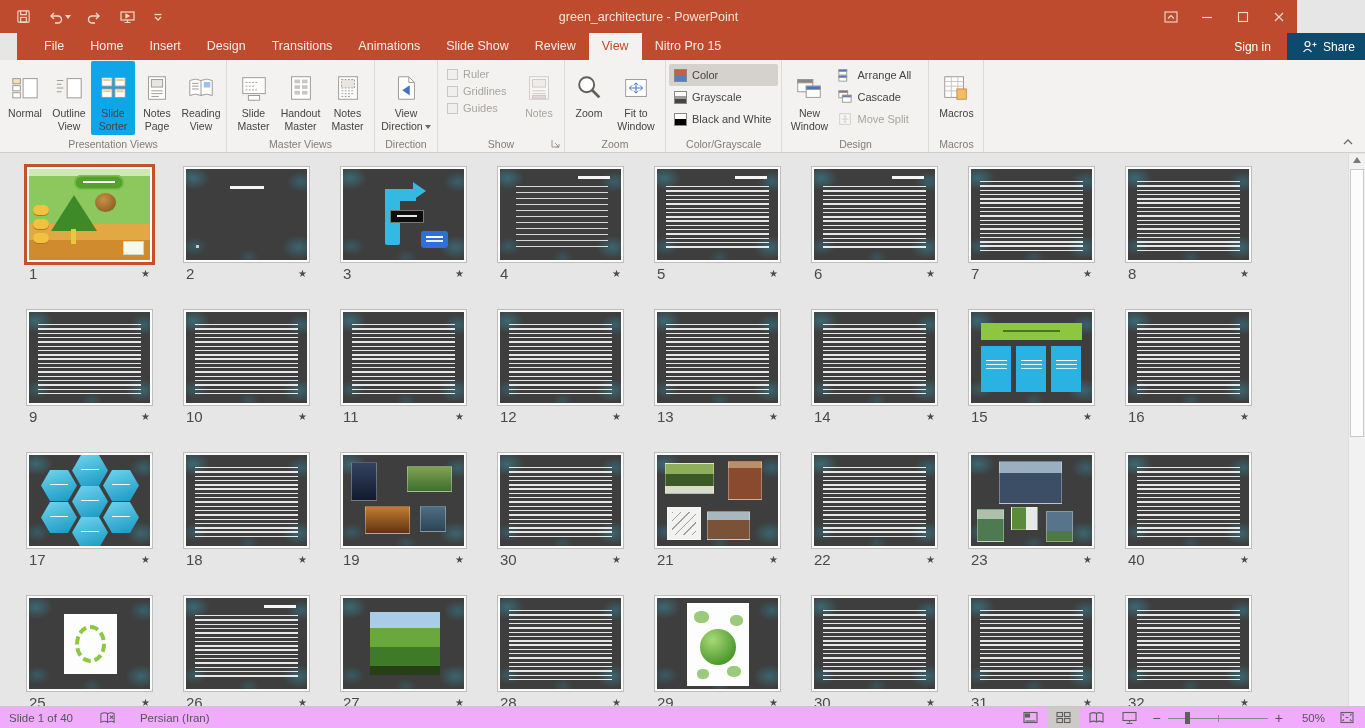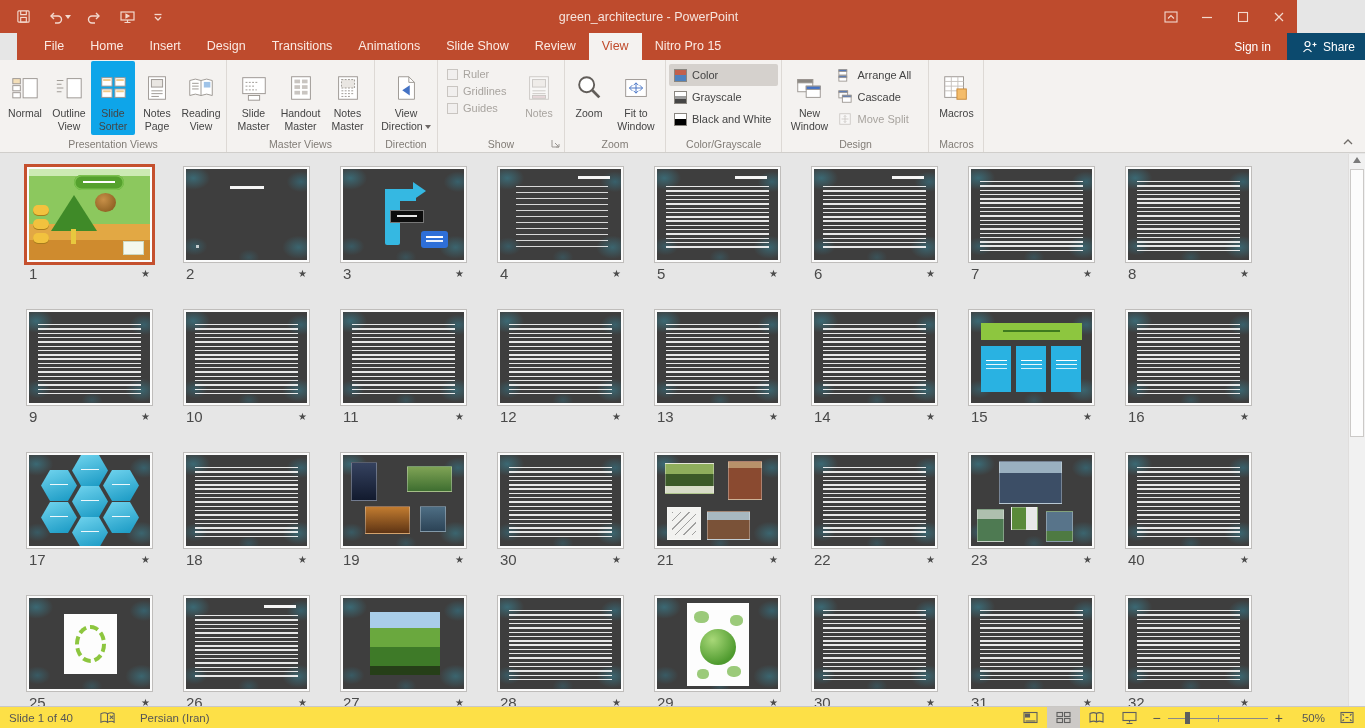--- a/index.html
+++ b/index.html
@@ -163,21 +163,21 @@
 
   
   .vscroll { position:absolute; right:0; top:154px; width:17px; height:552px; background:#f1f1f1;
     border-left:1px solid #e0dedd; }
   .vs-up { position:absolute; top:3px; left:4px; width:0; height:0; border-left:4px solid transparent;
     border-right:4px solid transparent; border-bottom:6px solid #7a7a7a; cursor:pointer; }
   .vs-thumb { position:absolute; top:15px; left:1px; width:14px; height:268px; background:#fcfcfc;
     border:1px solid #cbc9c7; cursor:pointer; }
 
   
-  .statusbar { position:absolute; left:0; top:706px; width:1365px; height:22px; background:#fde047;
+  .statusbar { position:absolute; left:0; top:706px; width:1365px; height:22px; background:#f0abfc;
     border-top:1px solid #c9c7c5; display:flex; align-items:center; font-size:11.5px; color:#565656; z-index:5; }
   .sb-left { display:flex; align-items:center; gap:0; }
   .sb-slideinfo { padding:0 14px 0 9px; cursor:pointer; }
   .sb-spell { padding:0 12px; cursor:pointer; display:flex; align-items:center; }
   .sb-lang { padding:0 12px; cursor:pointer; }
   .sb-right { margin-left:auto; display:flex; align-items:center; }
   .sb-view { padding:3px 8px; display:flex; align-items:center; cursor:pointer; }
   .sb-view.sel { background:#ccc9c6; }
   .zoom-out,.zoom-in { font-size:14px; color:#555; padding:0 7px; cursor:pointer; line-height:1; }
   .zoom-track { position:relative; width:100px; height:14px; cursor:pointer; }

